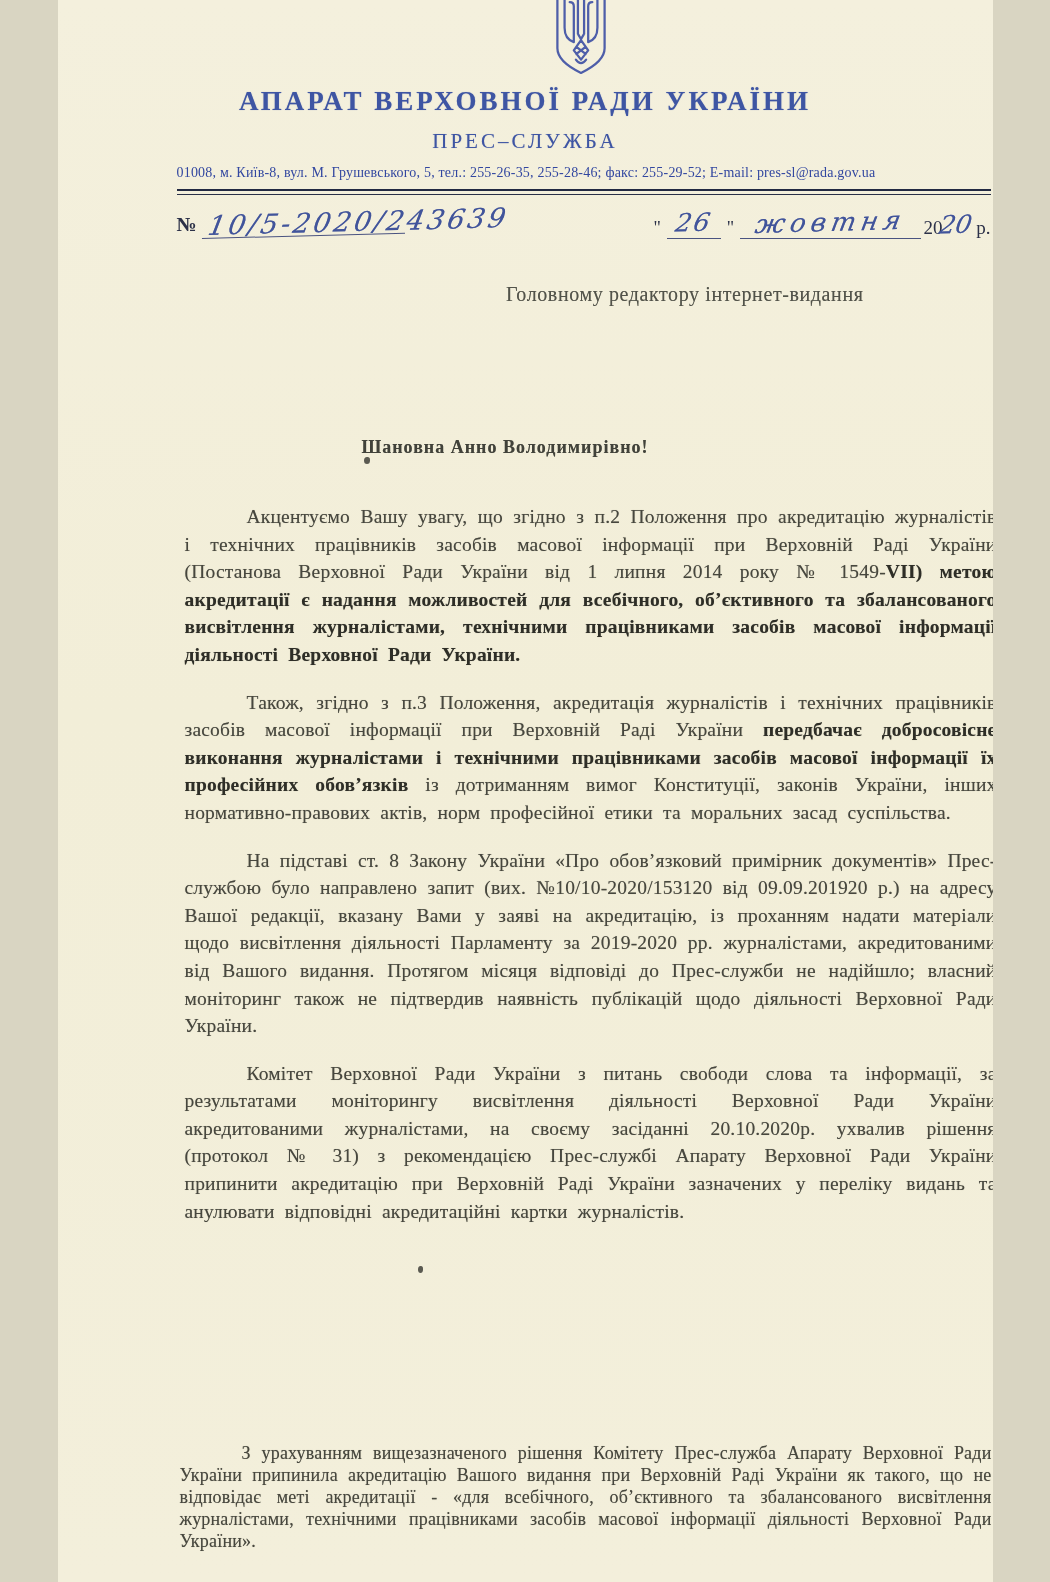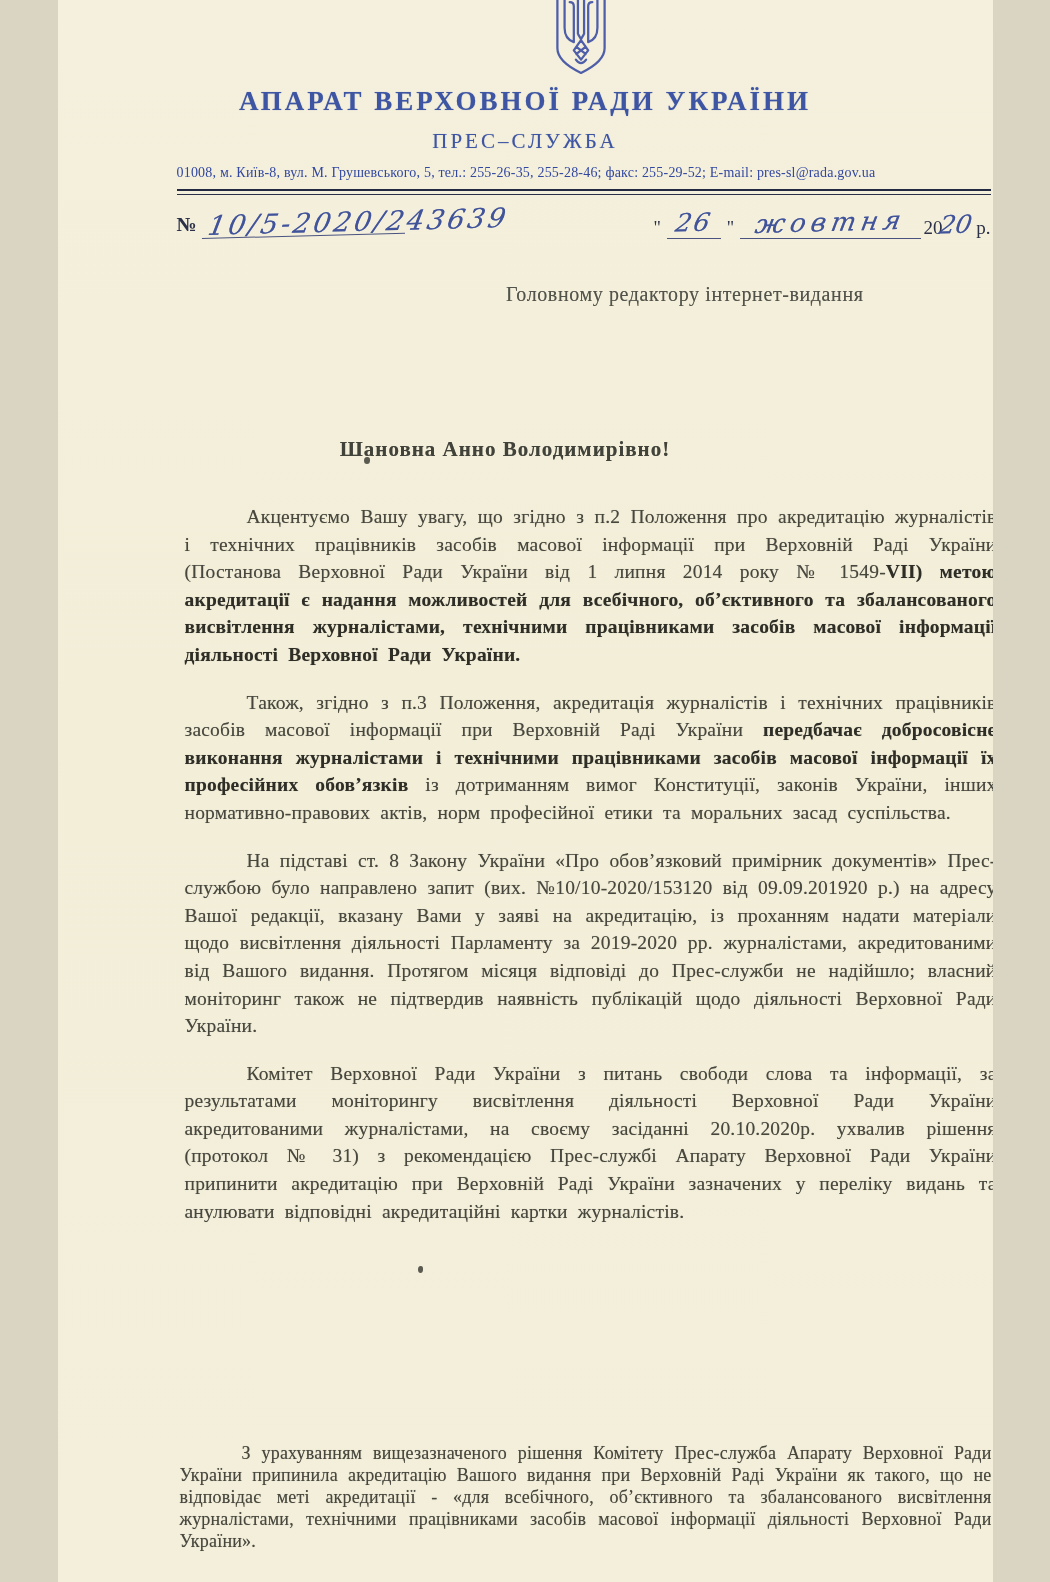--- a/index.html
+++ b/index.html
@@ -54,21 +54,21 @@
   .q{font-size:18px;color:#2c3148;margin:0 4px;}
   
   .recipient{
     position:absolute;top:266px;right:129px;text-align:right;
     font-size:20px;line-height:29.5px;color:#52534a;letter-spacing:.6px;
     text-shadow:0 0 .6px rgba(80,80,70,.5);
     margin-top:14px;
   }
   .salutation{
     position:absolute;top:437px;left:0;right:40px;text-align:center;
-    font-size:21px;font-weight:bold;letter-spacing:1px;color:#41423a;
+    font-size:18px;font-weight:bold;letter-spacing:1px;color:#41423a;
     text-shadow:0 0 .6px rgba(60,60,50,.5);
   }
   
   .body-text{
     position:absolute;top:503px;left:108px;width:812px;
     font-size:19.5px;line-height:27.6px;color:#47473e;
     text-align:justify;word-spacing:5px;letter-spacing:.2px;
     text-shadow:0 0 .7px rgba(70,70,60,.45);
     margin-left:19px;
   }

